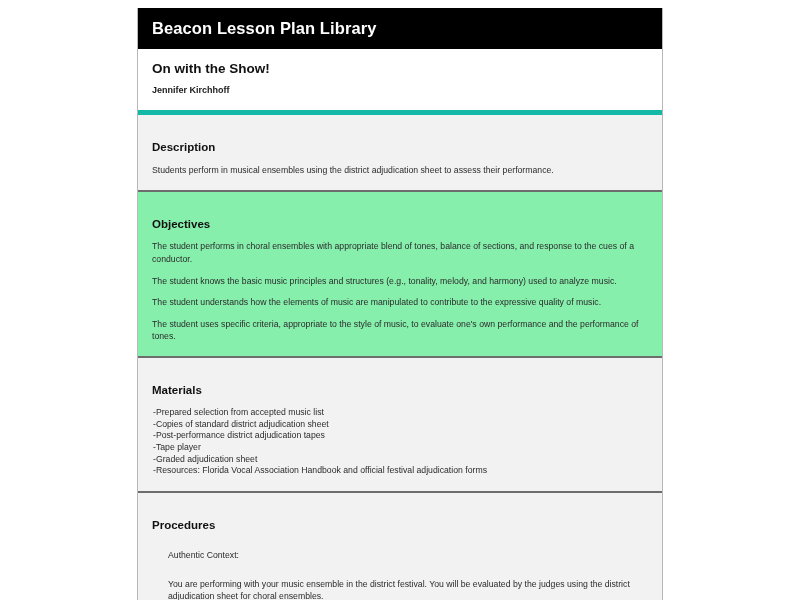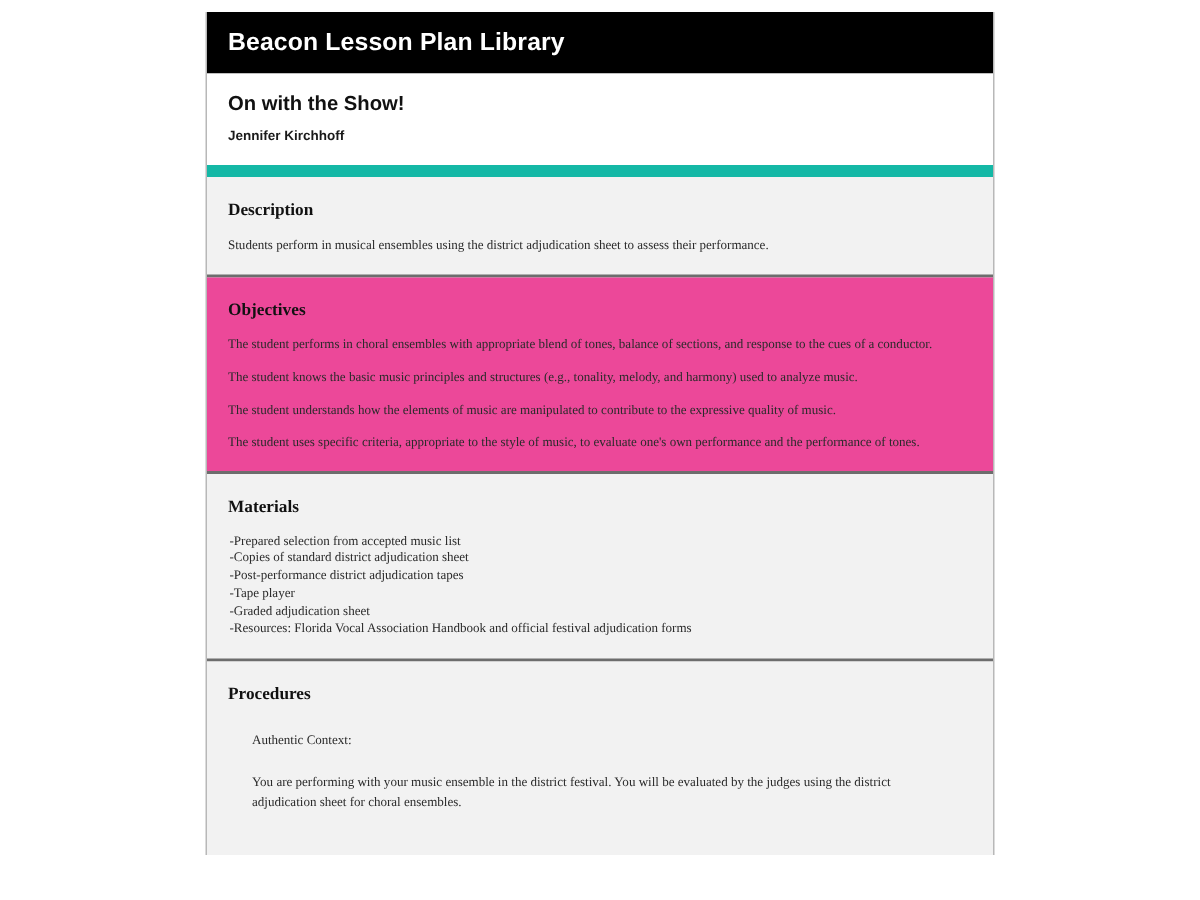--- a/index.html
+++ b/index.html
@@ -41,44 +41,43 @@
     font-size: 16.5px;
     font-weight: bold;
     letter-spacing: 0.1px;
     line-height: 1.1;
   }
 
   
   .title-block {
     background: #ffffff;
     padding: 12px 14px 14px 14px;
-    border-bottom: 8px solid #14b8a6;
+    border-bottom: 5px solid #14b8a6;
   }
   .lesson-title {
     font-size: 13.5px;
     font-weight: bold;
     color: #111111;
     line-height: 1.2;
     margin: 0 0 8px 0;
   }
   .lesson-author {
     font-size: 9px;
     font-weight: bold;
     color: #1a1a1a;
     line-height: 1.2;
   }
 
   
   .section {
-    padding: 16px 14px 13px 14px;
+    padding: 26px 14px 13px 14px;
     border-bottom: 2px solid #6d6d6d;
-    font-family: Liberation Serif, serif;
   }
   .section.shaded { background: #f2f2f2; }
-  .section.plain  { background: #ec4899; }
+  .section.plain  { background: #86efac; }
   .section:last-child { border-bottom: none; }
 
   .section-heading {
     font-size: 11.5px;
     font-weight: bold;
     color: #111111;
     margin: 0 0 9px 0;
     line-height: 1.2;
   }
 

